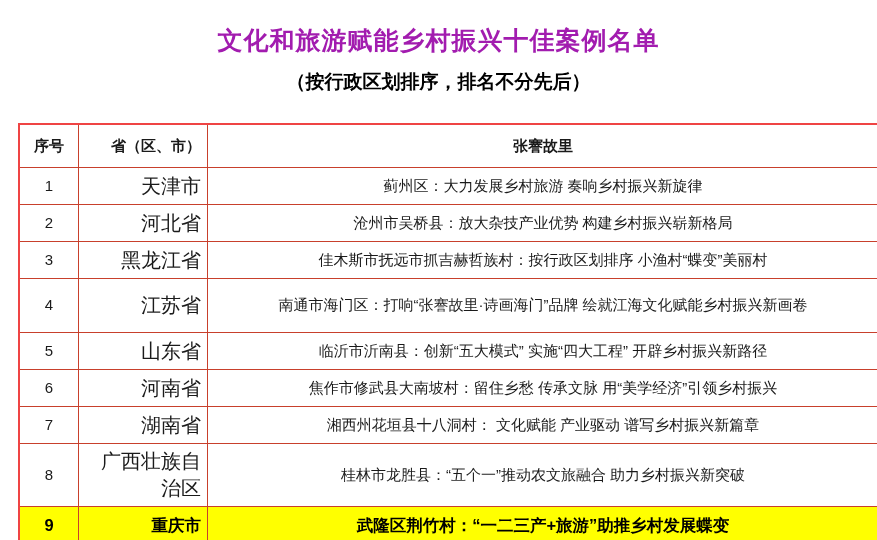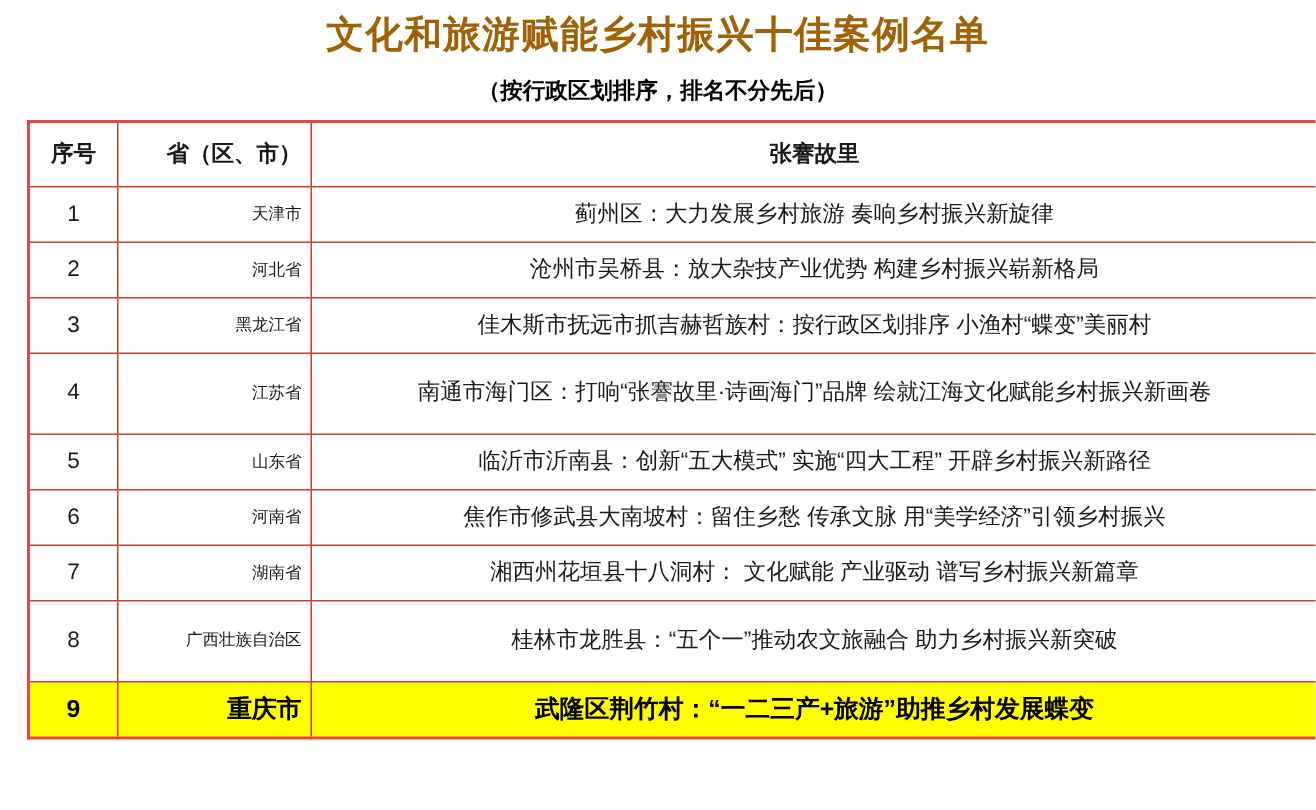--- a/index.html
+++ b/index.html
@@ -19,29 +19,29 @@
     height: 540px;
     position: relative;
     box-sizing: border-box;
     padding: 0;
   }
   .doc-title {
     text-align: center;
     font-size: 25px;
     font-weight: bold;
     letter-spacing: 1px;
-    margin-top: 6px;
-    color: #a16207;
+    margin-top: 24px;
+    color: #a21caf;
   }
   .doc-subtitle {
     text-align: center;
-    font-size: 15px;
+    font-size: 19px;
     font-weight: bold;
     margin-top: 12px;
-    margin-bottom: 10px;
+    margin-bottom: 28px;
     color: #000000;
     letter-spacing: 0px;
   }
   .table-wrap {
     padding: 0 18px;
   }
   table.case-table {
     border-collapse: collapse;
     width: 862px;
     table-layout: fixed;
@@ -62,21 +62,21 @@
 
   thead th {
     font-weight: bold;
     font-size: 16px;
     text-align: center;
     height: 34px;
     color: #000000;
   }
   tbody tr { height: 37px; }
   tbody td.col-no { font-size: 15px; }
-  tbody td.col-prov { font-size: 11px; }
+  tbody td.col-prov { font-size: 20px; }
   tbody tr.highlight td {
     background: #ffff00;
     font-weight: bold;
     font-size: 16.5px;
     color: #000000;
   }
   tbody tr.two-line { height: 54px; }
 </style>
 </head>
 <body>

